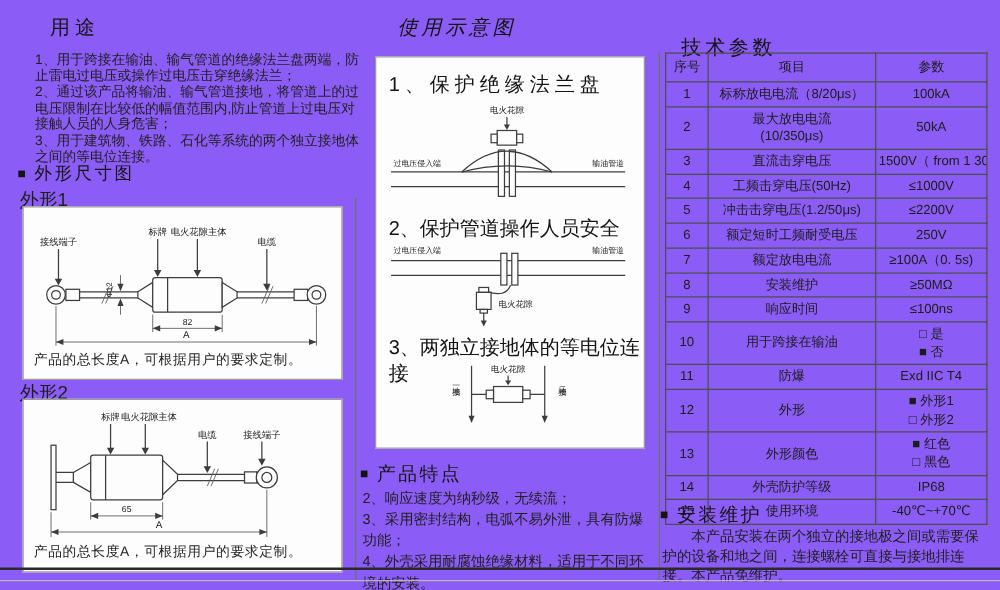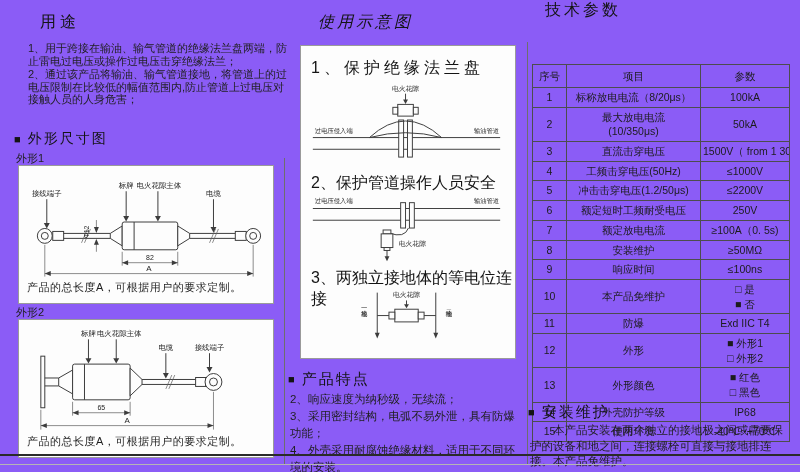--- a/index.html
+++ b/index.html
@@ -6,21 +6,21 @@
   #page{position:relative;width:800px;height:472px;background:#8b5cf6;overflow:hidden;
         font-family:"Liberation Sans","DejaVu Sans",sans-serif;color:#1f1f1f;}
   .abs{position:absolute;}
   .big-title{font-size:16px;letter-spacing:4px;color:#141414;}
   .sec-title{font-size:14px;letter-spacing:2px;color:#141414;display:flex;align-items:center;gap:5px;}
   .sec-title .bullet{font-size:11px;line-height:1;}
   .body-text{font-size:11px;line-height:12.6px;letter-spacing:0;}
   .body-text p{margin:0 0 1px 0;}
   .feat-text{font-size:11.5px;line-height:17px;}
   .feat-text p{margin:0;}
-  .small-label{font-size:11px;color:#1f1f1f;}
+  .small-label{font-size:15px;color:#1f1f1f;text-decoration:underline;}
   .frame{border:1px solid #9a9a9a;background:#fdfdfd;}
   .caption{font-size:11px;letter-spacing:0.5px;text-align:left;padding-left:8px;}
   .divider{background:#6e6e6e;width:1px;}
   .rule-heavy{background:#2a2a2a;}
   .rule-light{background:#b5b5b5;}
   .diag-label{font-size:16px;color:#141414;}
   .spaced{letter-spacing:4px;}
   svg{display:block;}
   svg text{font-family:"Liberation Sans","DejaVu Sans",sans-serif;fill:#222;}
   svg .ln{stroke:#3c3c3c;stroke-width:1;fill:none;}
@@ -38,20 +38,21 @@
 </head>
 <body>
 
 <div id="page">
 
   <div class="abs big-title" style="left:40px;top:12px;">用途</div>
 
   <div class="abs body-text" style="left:16px;top:42px;width:266px;margin-left:12px;">
     <p>1、用于跨接在输油、输气管道的绝缘法兰盘两端，防止雷电过电压或操作过电压击穿绝缘法兰；</p>
     <p>2、通过该产品将输油、输气管道接地，将管道上的过电压限制在比较低的幅值范围内,防止管道上过电压对接触人员的人身危害；</p>
+    <p>3、用于建筑物、铁路、石化等系统的两个独立接地体之间的等电位连接。</p>
   </div>
 
   <div class="abs sec-title" style="left:14px;top:130px;">
     <span class="bullet">■</span>
     <span>外形尺寸图</span>
   </div>
 
   <div class="abs small-label" style="left:16px;top:151px;">外形1</div>
 
   <div class="abs frame" style="left:18px;top:165px;width:254px;height:137px;">
@@ -240,23 +241,23 @@
   <div class="abs sec-title" style="left:288px;top:370px;font-size:15px;">
     <span class="bullet">■</span>
     <span>产品特点</span>
   </div>
   <div class="abs feat-text" style="left:290px;top:391px;width:236px;">
     <p>2、响应速度为纳秒级，无续流；</p>
     <p>3、采用密封结构，电弧不易外泄，具有防爆功能；</p>
     <p>4、外壳采用耐腐蚀绝缘材料，适用于不同环境的安装。</p>
   </div>
 
-  <div class="abs big-title" style="left:545px;top:0;letter-spacing:3px;font-family:Liberation Mono, monospace;">技术参数</div>
-
-  <table class="params abs" style="left:532px;top:42px;margin-top:22px;">
+  <div class="abs big-title" style="left:545px;top:28px;letter-spacing:3px;font-family:Liberation Mono, monospace;">技术参数</div>
+
+  <table class="params abs" style="left:532px;top:42px;">
     <colgroup>
         <col style="width:34px">
         <col style="width:134px">
         <col style="width:89px">
       </colgroup>
     <thead>
       <tr>
         <th>序号</th>
         <th>项目</th>
         <th>参数</th>
@@ -304,21 +305,21 @@
           <td>安装维护</td>
           <td>≥50MΩ</td>
         </tr>
         <tr>
           <td>9</td>
           <td>响应时间</td>
           <td>≤100ns</td>
         </tr>
         <tr>
           <td>10</td>
-          <td>本产品免维护</td>
+          <td>用于跨接在输油</td>
           <td>□ 是
 ■ 否</td>
         </tr>
         <tr>
           <td>11</td>
           <td>防爆</td>
           <td>Exd IIC T4</td>
         </tr>
         <tr>
           <td>12</td>

